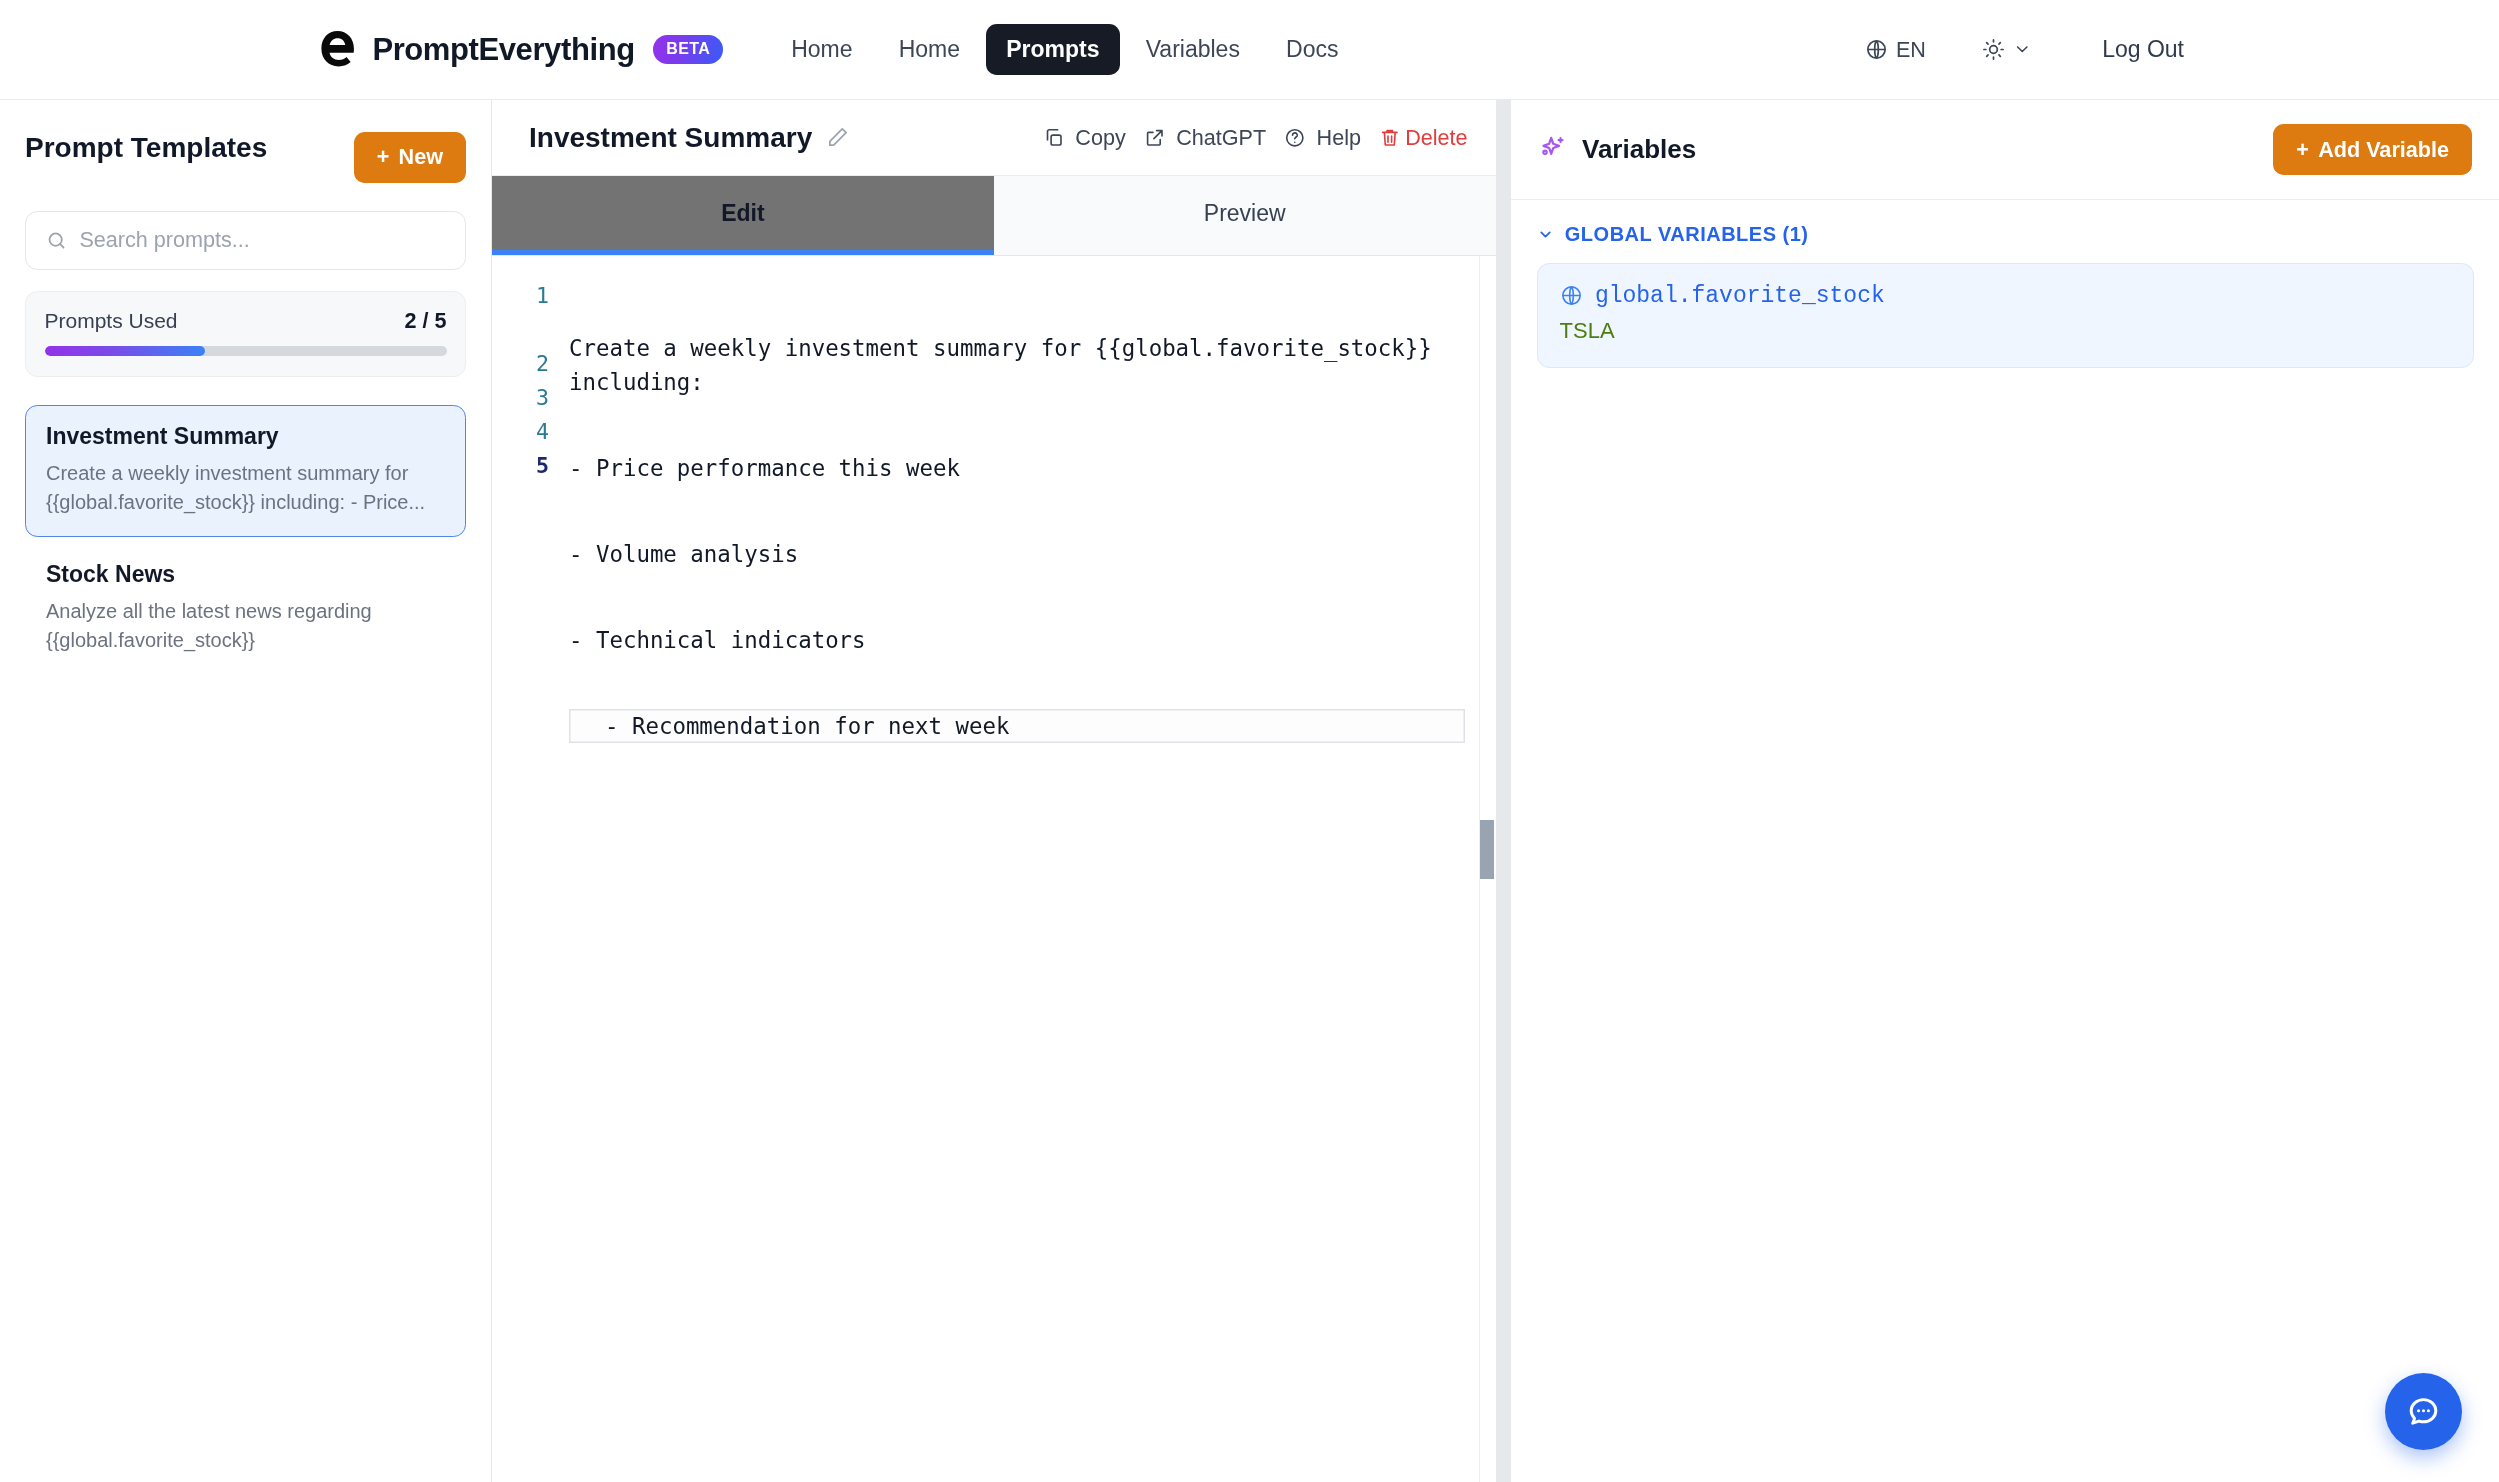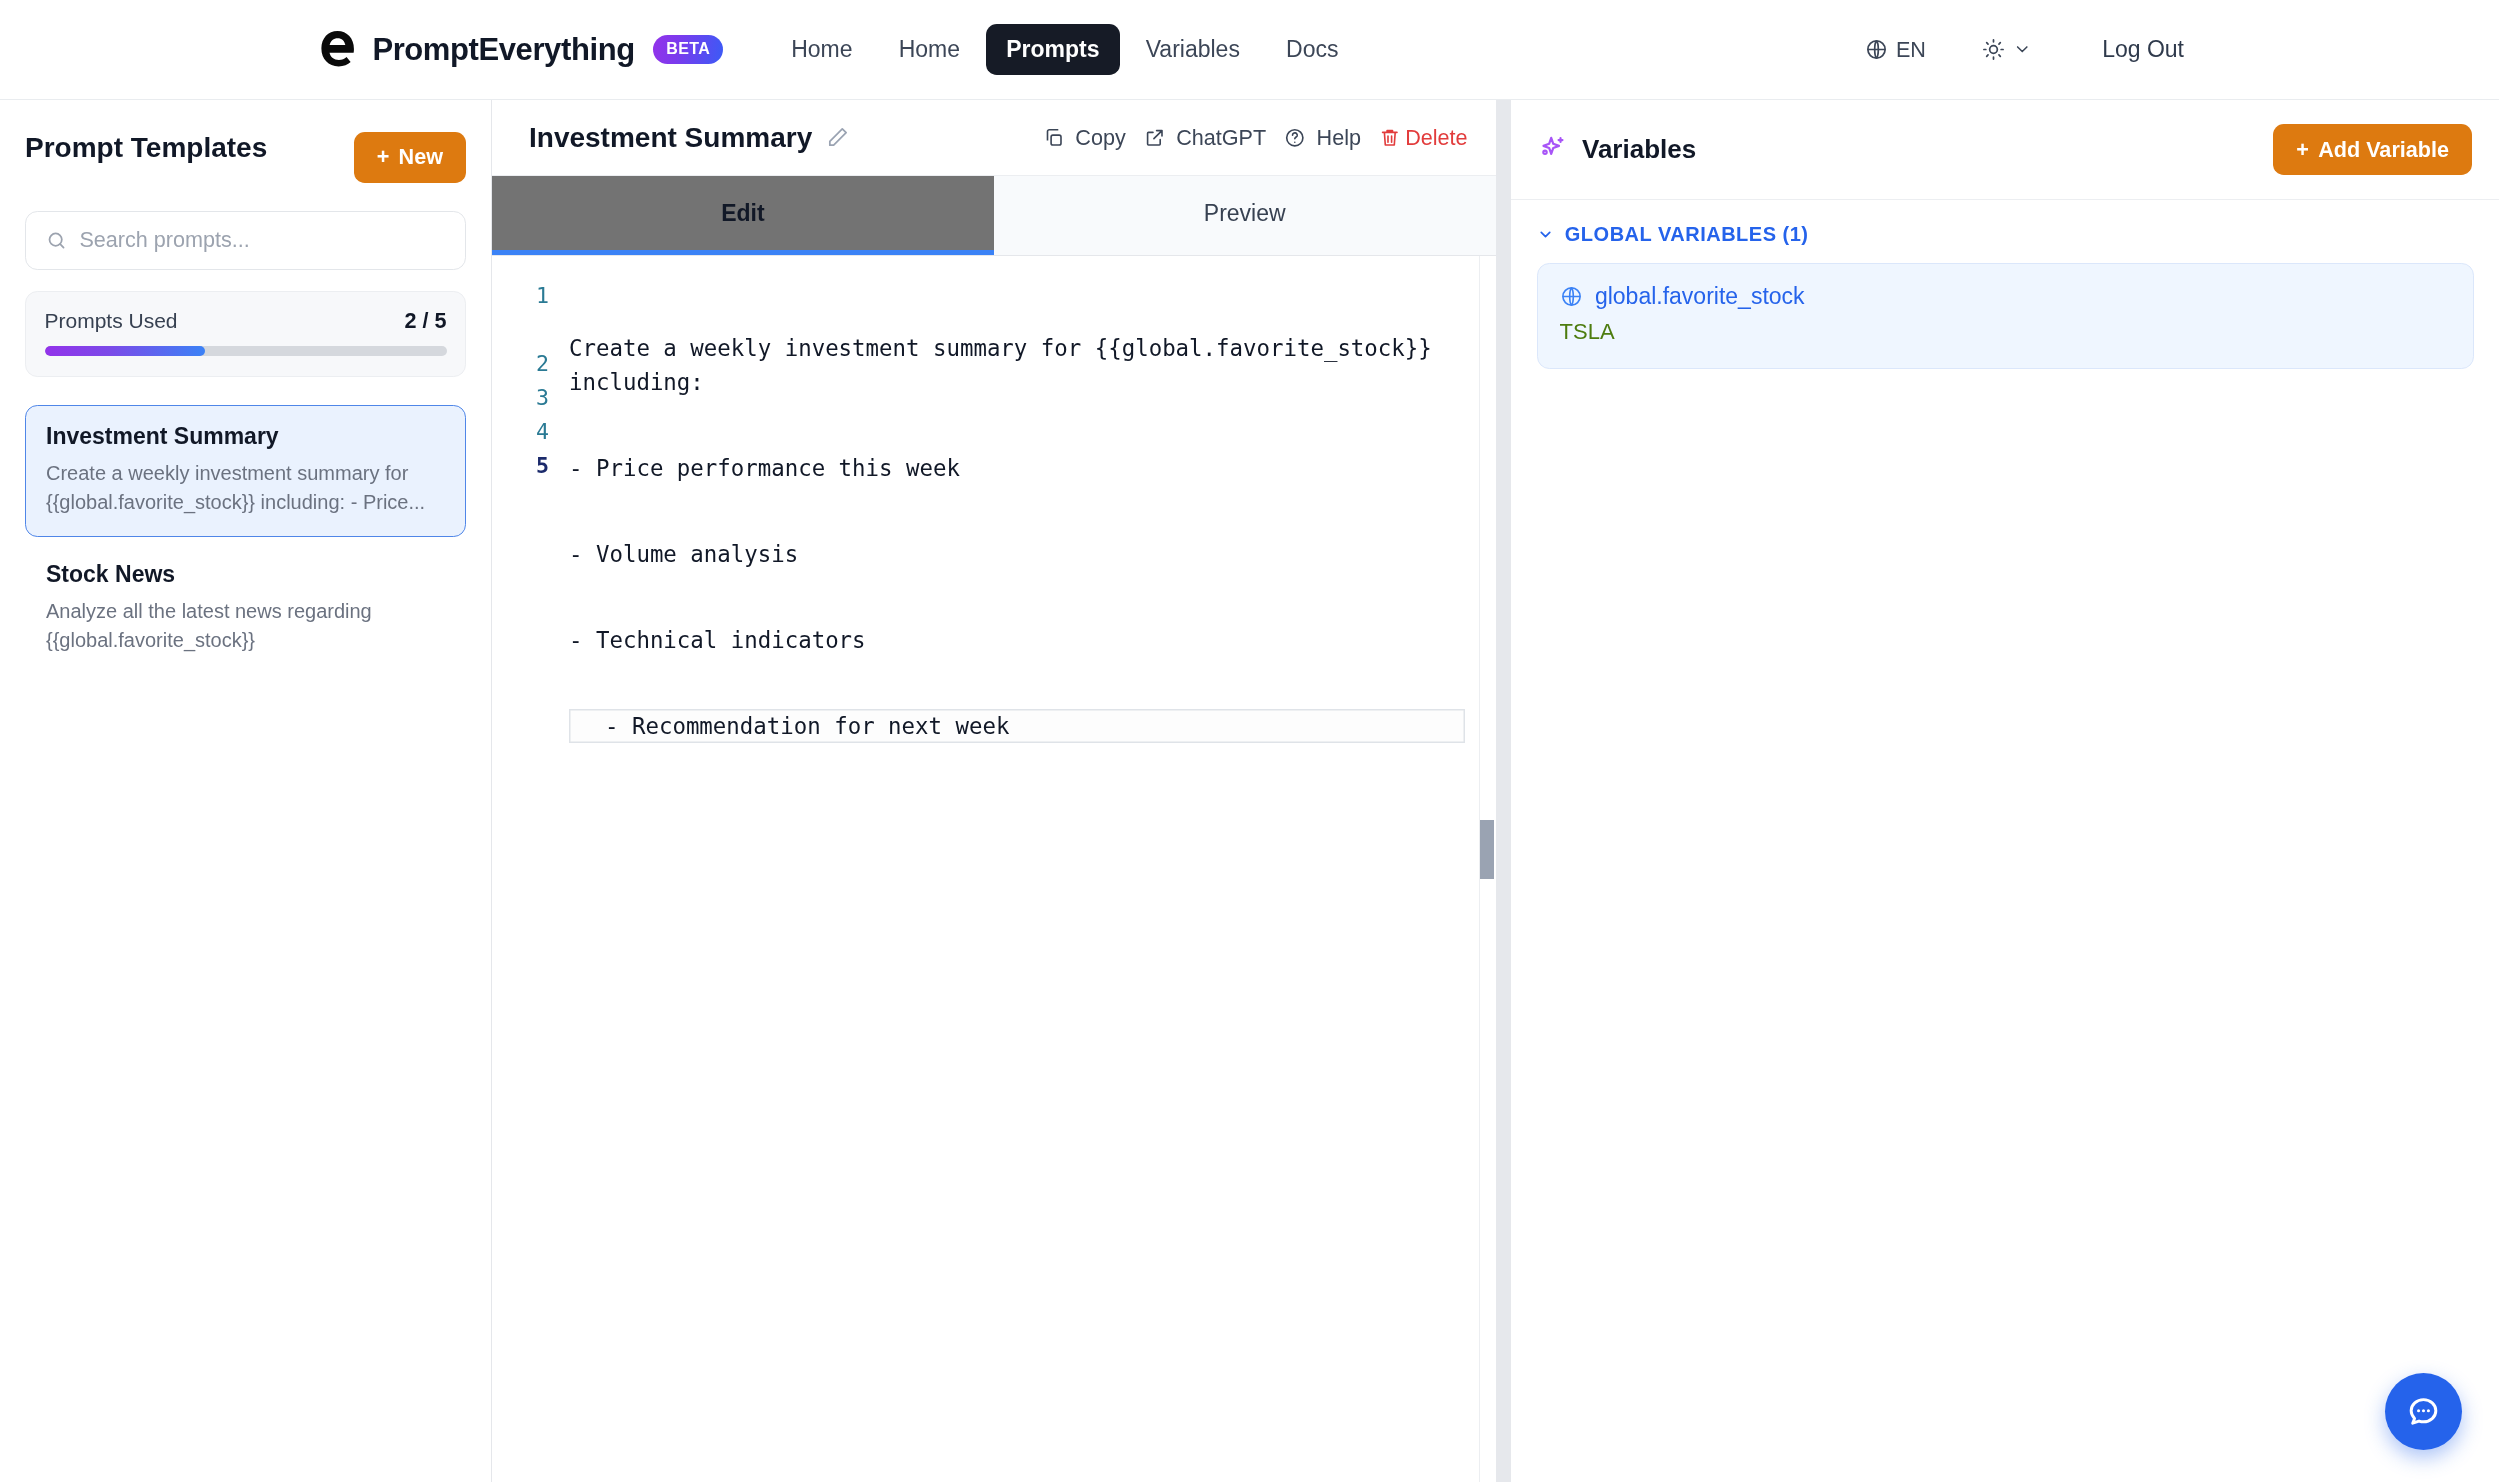--- a/index.html
+++ b/index.html
@@ -144,21 +144,21 @@
     font-size:21.6px; font-weight:600; padding:12.3px 23px; display:flex; align-items:center; gap:9.3px;
     cursor:pointer; font-family:"Liberation Sans", sans-serif;
   }
   .rp-body { flex:1; padding: 23px 26px; overflow:hidden; }
   .group-head { display:flex; align-items:center; gap:10.8px; cursor:pointer; }
   .group-label { font-size:20px; font-weight:600; color:#2563eb; letter-spacing:0.5px; }
   .varcard {
     margin-top:17px; background:#eff6ff; border:1.5px solid #dbe7fb; border-radius:12.3px;
     padding: 18.5px 21.6px 23px; cursor:pointer;
   }
-  .varname { display:flex; align-items:center; gap:12.3px; font-family:Liberation Sans, sans-serif;
+  .varname { display:flex; align-items:center; gap:12.3px; font-family:Liberation Mono, monospace;
     font-size:23px; color:#2563eb; }
   .varval { margin-top:9.3px; font-size:22px; color:#4d7c0f; }
 
   
   .fab {
     position:absolute; right:37px; bottom:32px; width:77px; height:77px; border-radius:50%;
     background:#2563eb; display:flex; align-items:center; justify-content:center;
     box-shadow: 0 7.7px 20px rgba(37,99,235,0.38); cursor:pointer; border:none;
   }
 </style>

